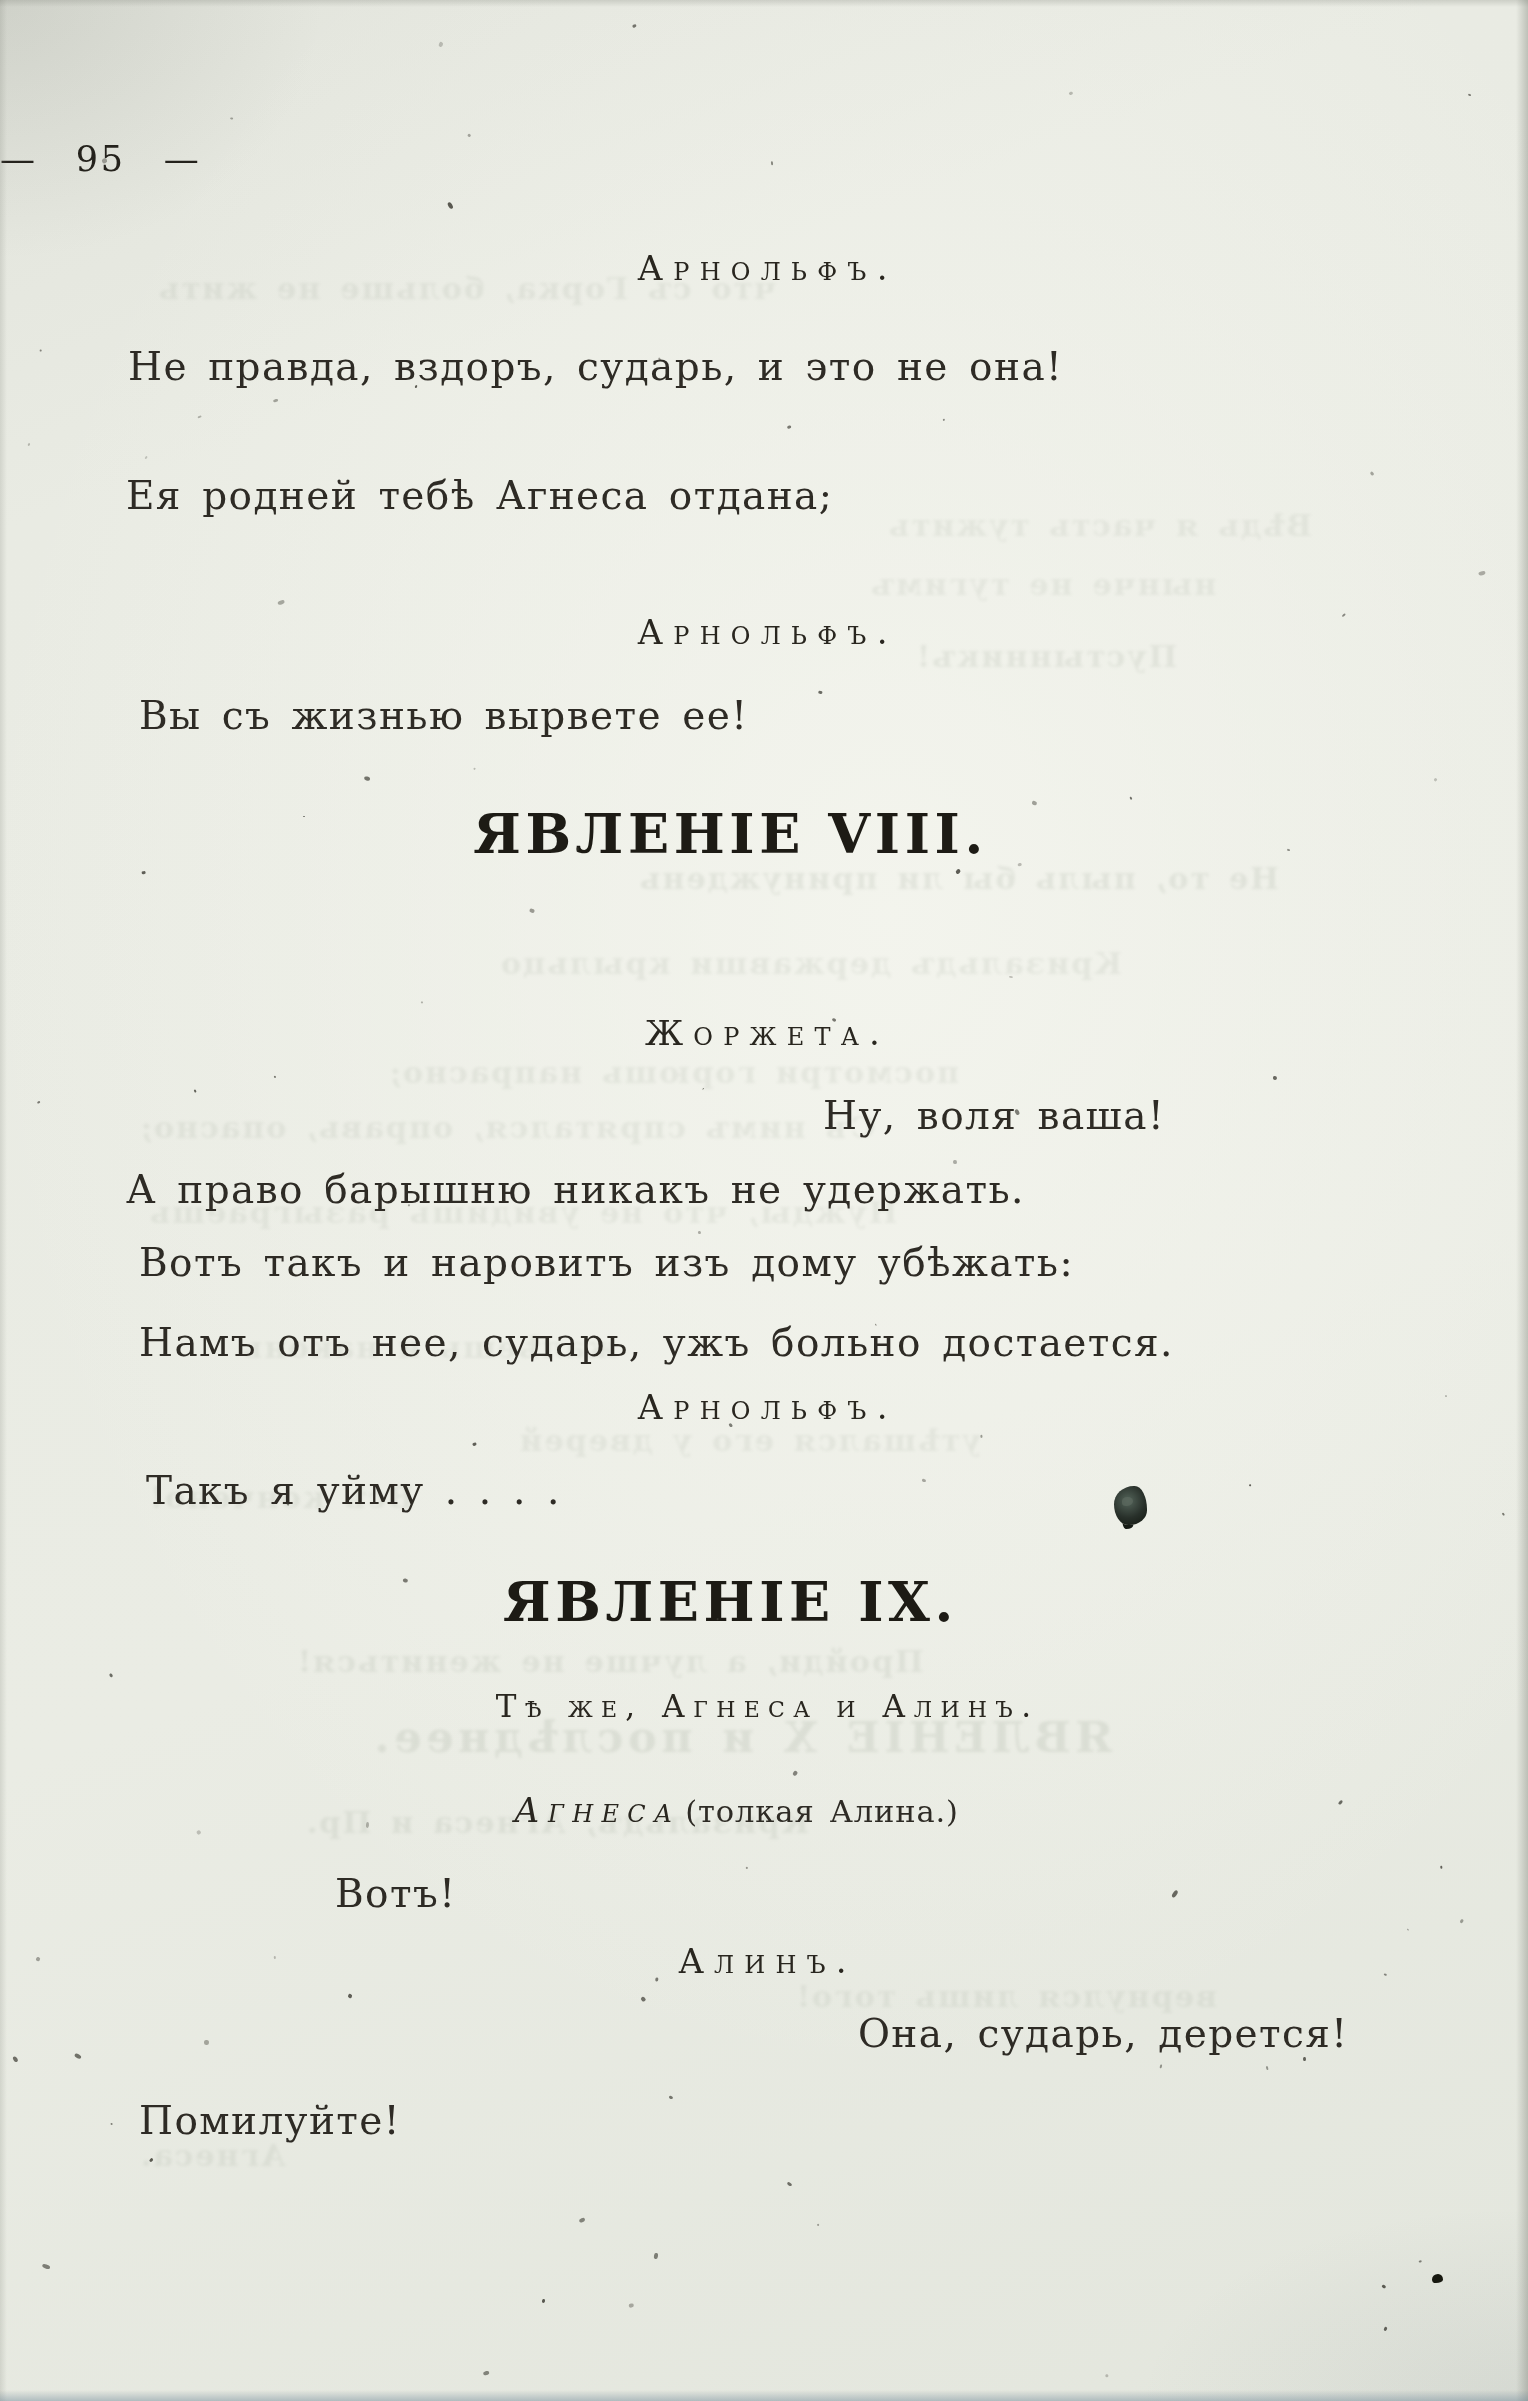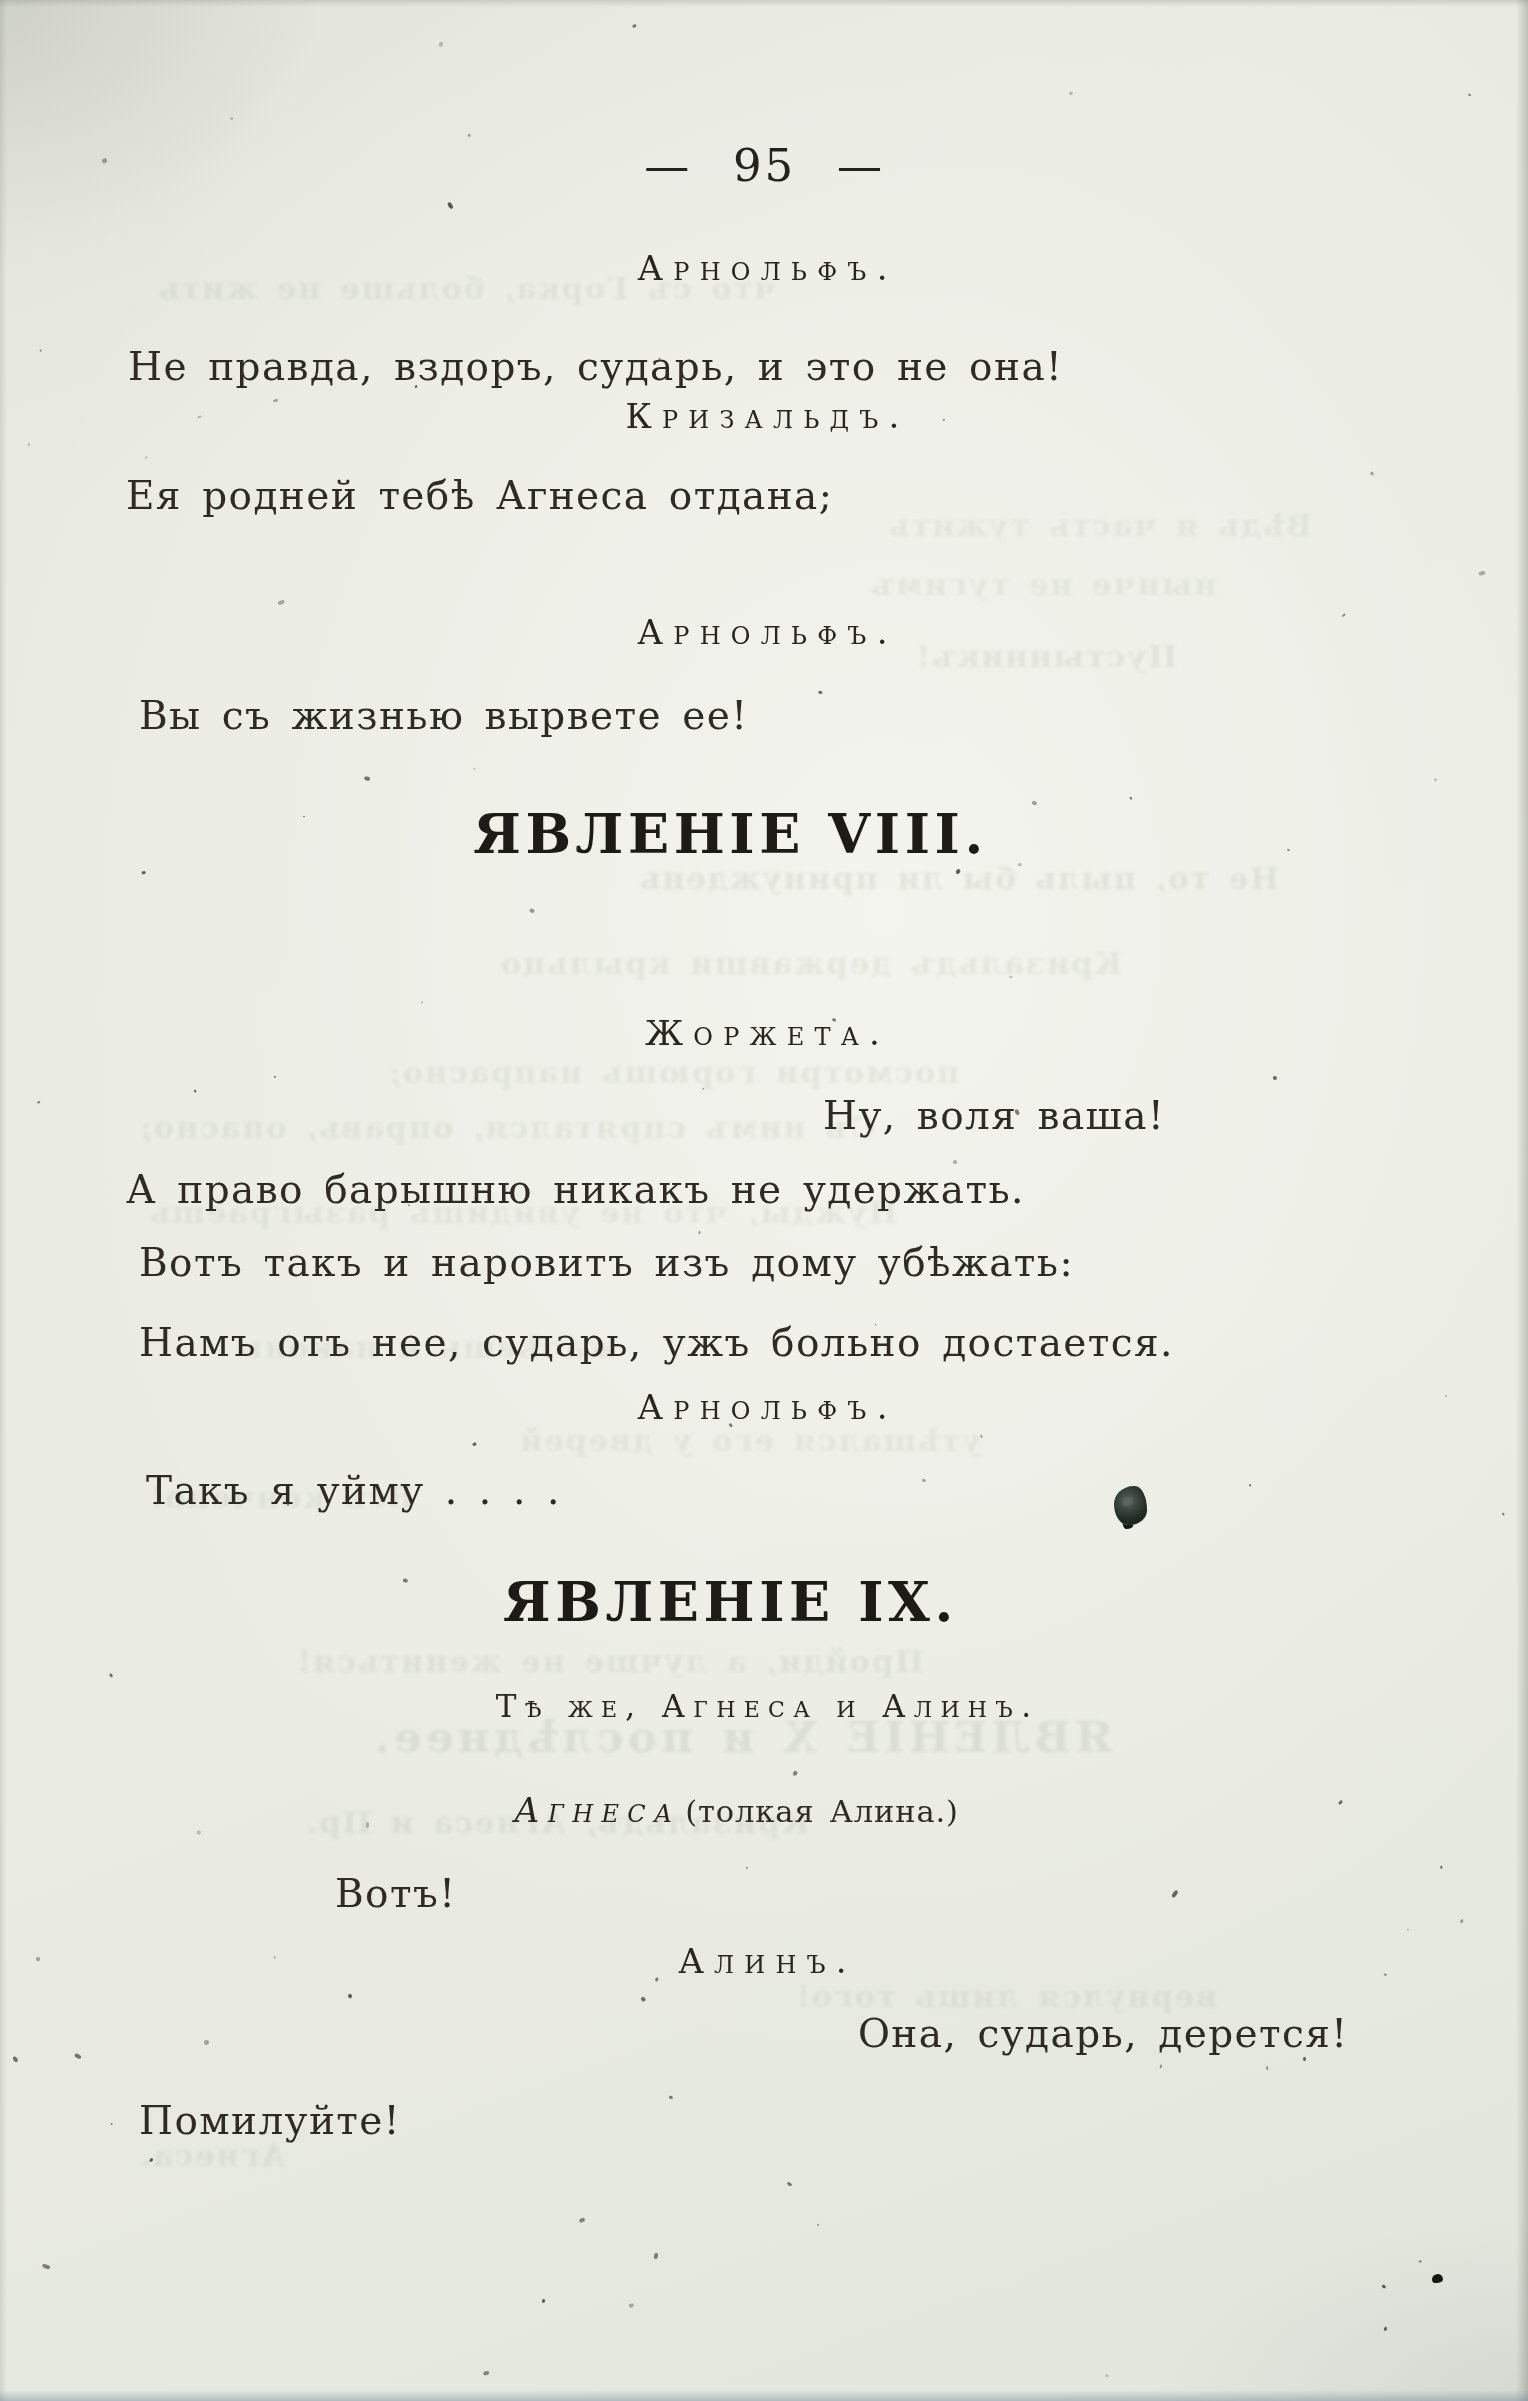--- a/index.html
+++ b/index.html
@@ -25,21 +25,21 @@
   .edge-top{position:absolute;top:0;left:0;width:100%;height:7.4px;
     background:linear-gradient(to bottom, rgba(120,124,114,0.25), rgba(120,124,114,0));}
   .edge-left{position:absolute;top:0;left:0;width:7.4px;height:100%;
     background:linear-gradient(to right, rgba(120,124,114,0.20), rgba(120,124,114,0));}
 
   .line{position:absolute;white-space:nowrap;}
   .verse{font-size:39px;letter-spacing:1.4px;word-spacing:6.5px;}
   .speaker{font-variant:small-caps;font-size:34px;letter-spacing:10.2px;left:102px;width:1331px;text-align:center;color:#29261f;}
   .cast{font-variant:small-caps;font-size:31px;letter-spacing:8.3px;left:102px;width:1331px;text-align:center;color:#29261f;}
   .heading{font-weight:bold;font-size:54px;letter-spacing:4.6px;left:0;width:1461px;text-align:center;color:#1d1b15;}
-  .pagenum{font-size:45px;letter-spacing:2.8px;left:0;width:1529px;text-align:center;word-spacing:24px;color:#24221c;}
+  .pagenum{font-size:35px;letter-spacing:2.8px;left:0;width:1529px;word-spacing:24px;color:#24221c;}
   .speaker-inline{font-variant:small-caps;font-size:34px;letter-spacing:8.3px;color:#29261f;font-style:italic;}
   .direction{font-size:30.5px;letter-spacing:0.9px;word-spacing:4.6px;}
 
   .bleed{position:absolute;transform:scaleX(-1);color:#7b8775;opacity:0.12;
     filter:blur(1.8px);font-size:30.5px;letter-spacing:1.8px;word-spacing:5.5px;
     white-space:nowrap;font-weight:bold;}
   .bleed-heading{font-size:43px;letter-spacing:4.6px;}
 
   .ink-blot{position:absolute;left:1114px;top:1486px;width:33px;height:39px;
     background:radial-gradient(circle at 42% 38%, #54645a 0%, #28302a 55%, #12160f 100%);
@@ -73,21 +73,20 @@
   <div class="bleed" style="top:1643px;left:296px;opacity:.12">Пройди, а лучше не жениться!</div>
   <div class="bleed bleed-heading" style="top:1712px;left:370px;opacity:.14">ЯВЛЕНІЕ X и послѣднее.</div>
   <div class="bleed" style="top:1804px;left:305px;opacity:.12">Кризальдъ, Агнеса и Пр.</div>
   <div class="bleed" style="top:1978px;left:795px;opacity:.10">вернулся лишь того!</div>
   <div class="bleed" style="top:2137px;left:139px;opacity:.11">Агнеса.</div>
 
   <div class="line pagenum" style="top:139px">— 95 —</div>
 
   <div class="line speaker" style="top:248px">Арнольфъ.</div>
   <div class="line verse" style="top:344px;left:128px">Не правда, вздоръ, сударь, и это не она!</div>
-  <div class="line speaker" style="top:396px">Кризальдъ.</div>
   <div class="line verse" style="top:473px;left:126px">Ея родней тебѣ Агнеса отдана;</div>
   <div class="line speaker" style="top:612px">Арнольфъ.</div>
   <div class="line verse" style="top:693px;left:139px">Вы съ жизнью вырвете ее!</div>
 
   <div class="line heading" style="top:802px">ЯВЛЕНІЕ VIII.</div>
 
   <div class="line speaker" style="top:1013px">Жоржета.</div>
   <div class="line verse" style="top:1093px;left:823px">Ну, воля ваша!</div>
   <div class="line verse" style="top:1167px;left:126px">А право барышню никакъ не удержать.</div>
   <div class="line verse" style="top:1240px;left:139px">Вотъ такъ и наровитъ изъ дому убѣжать:</div>

